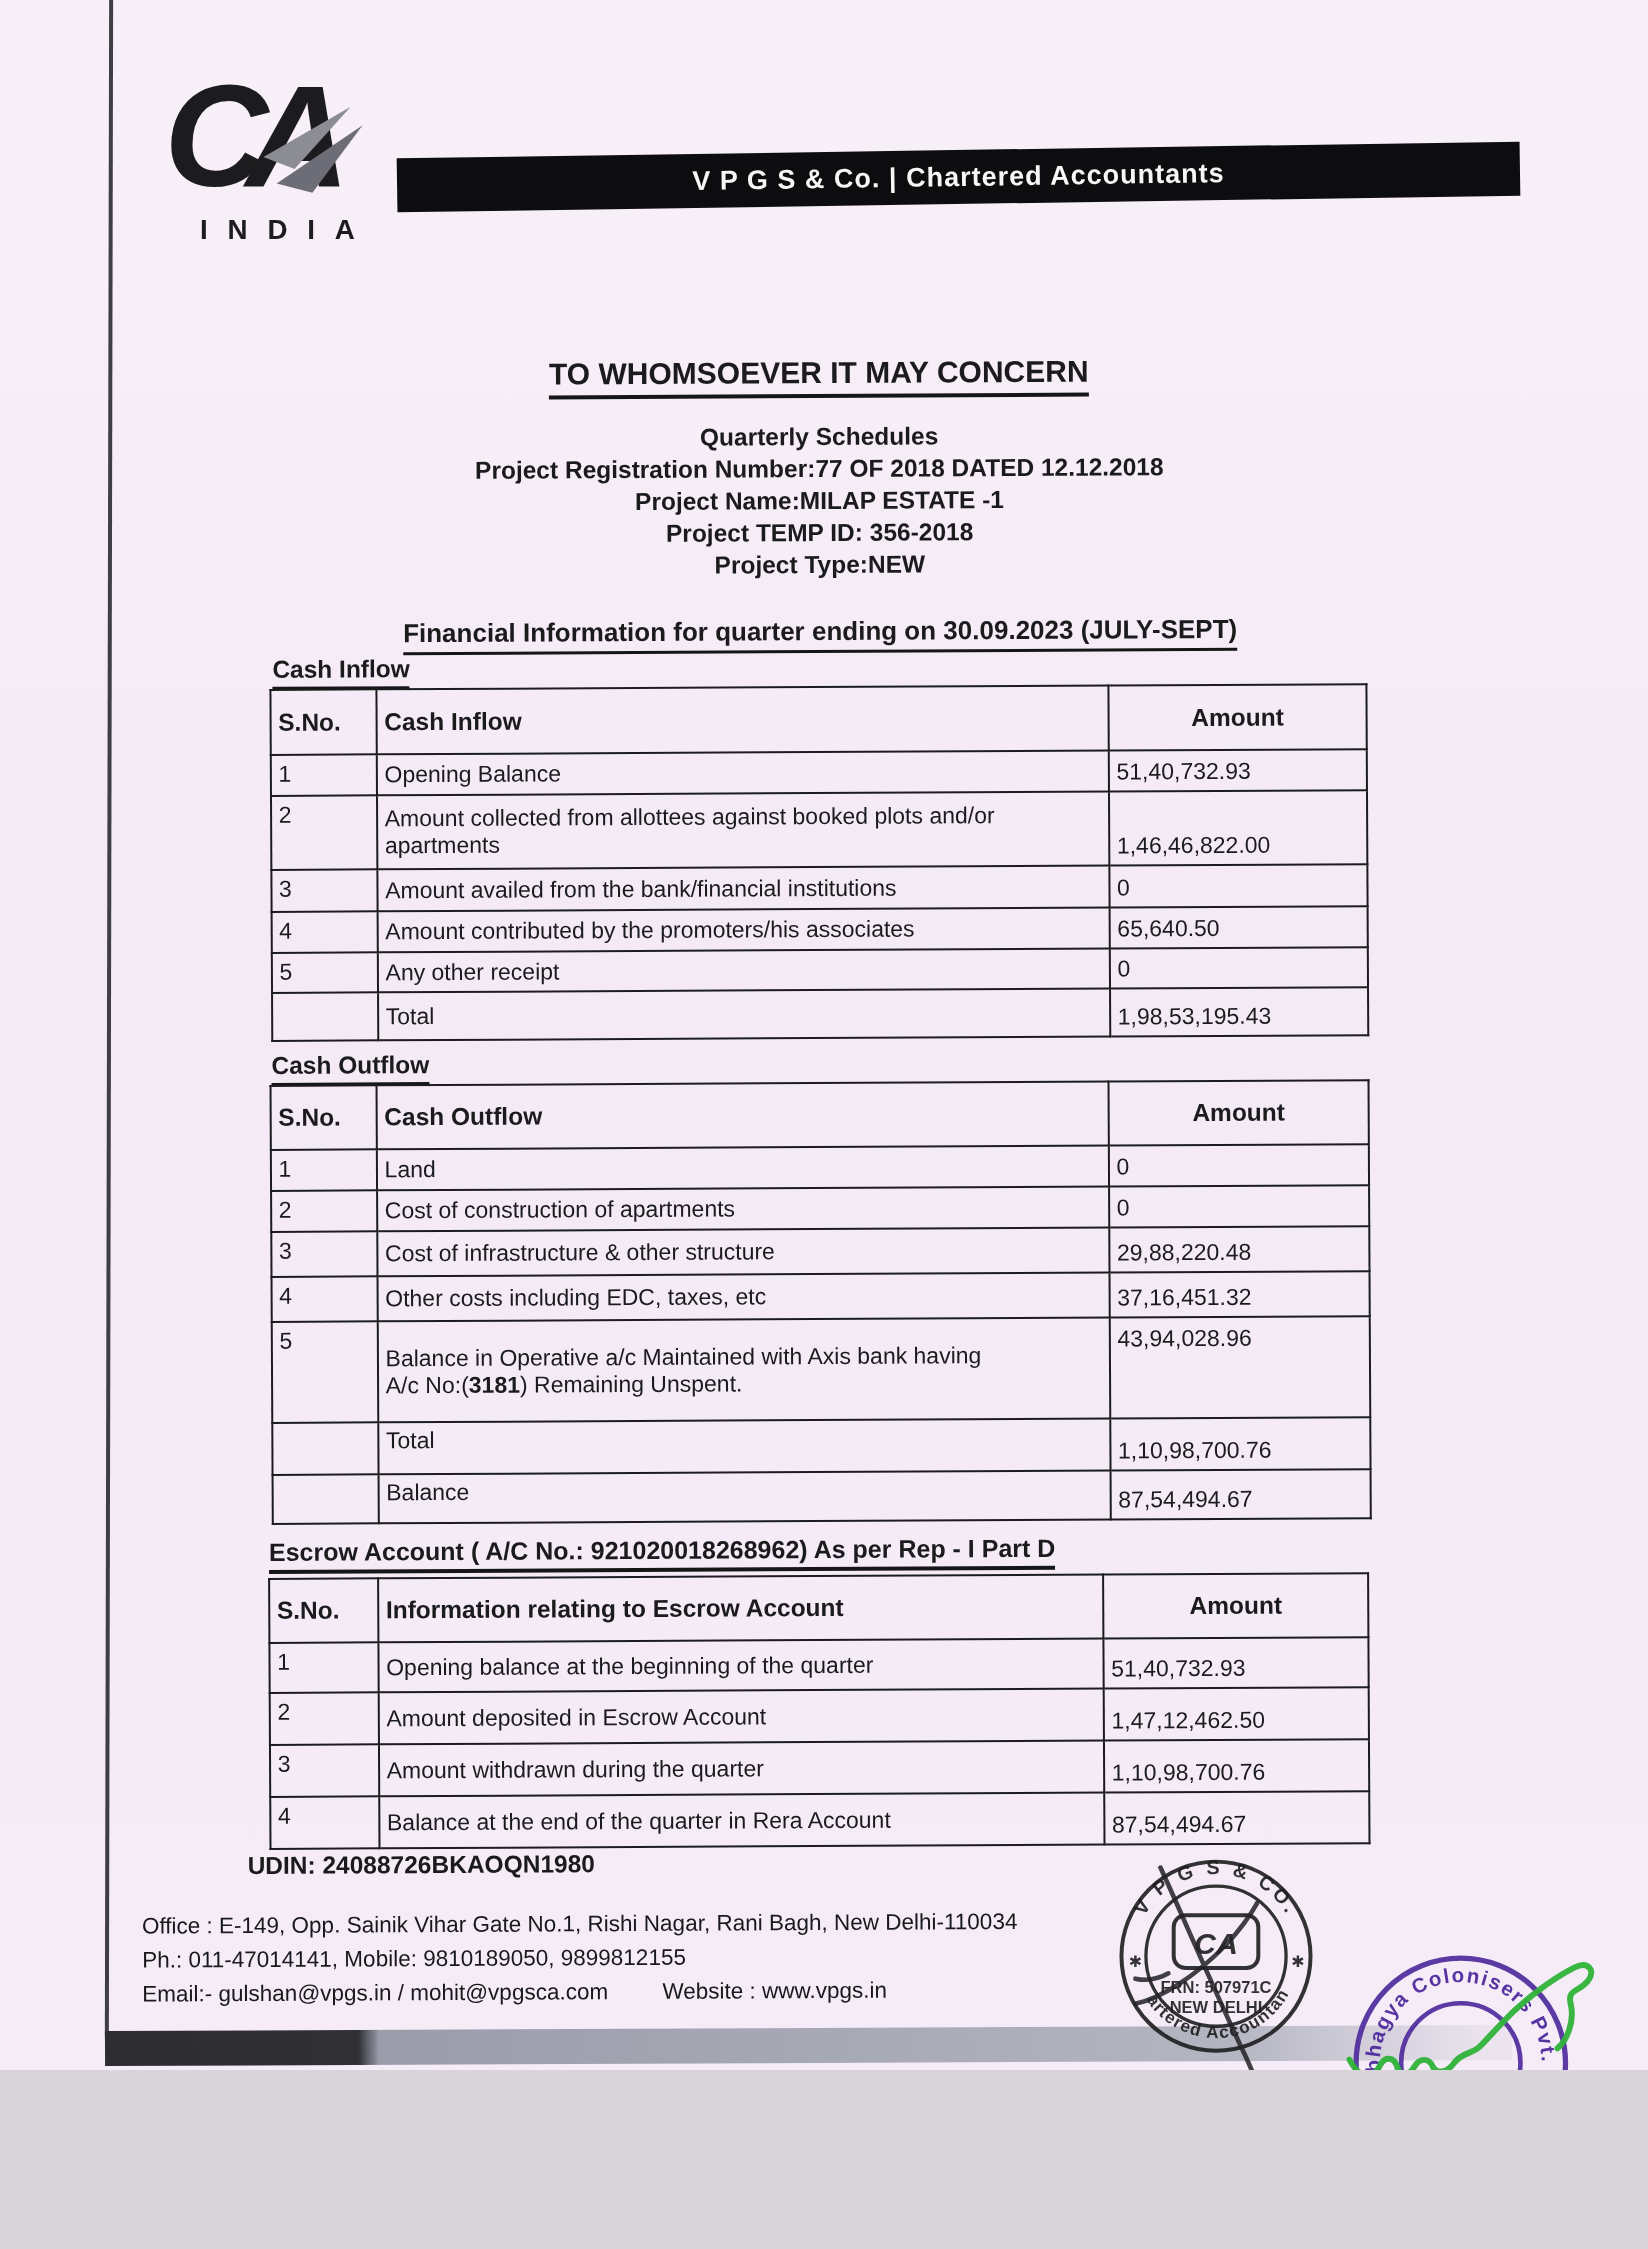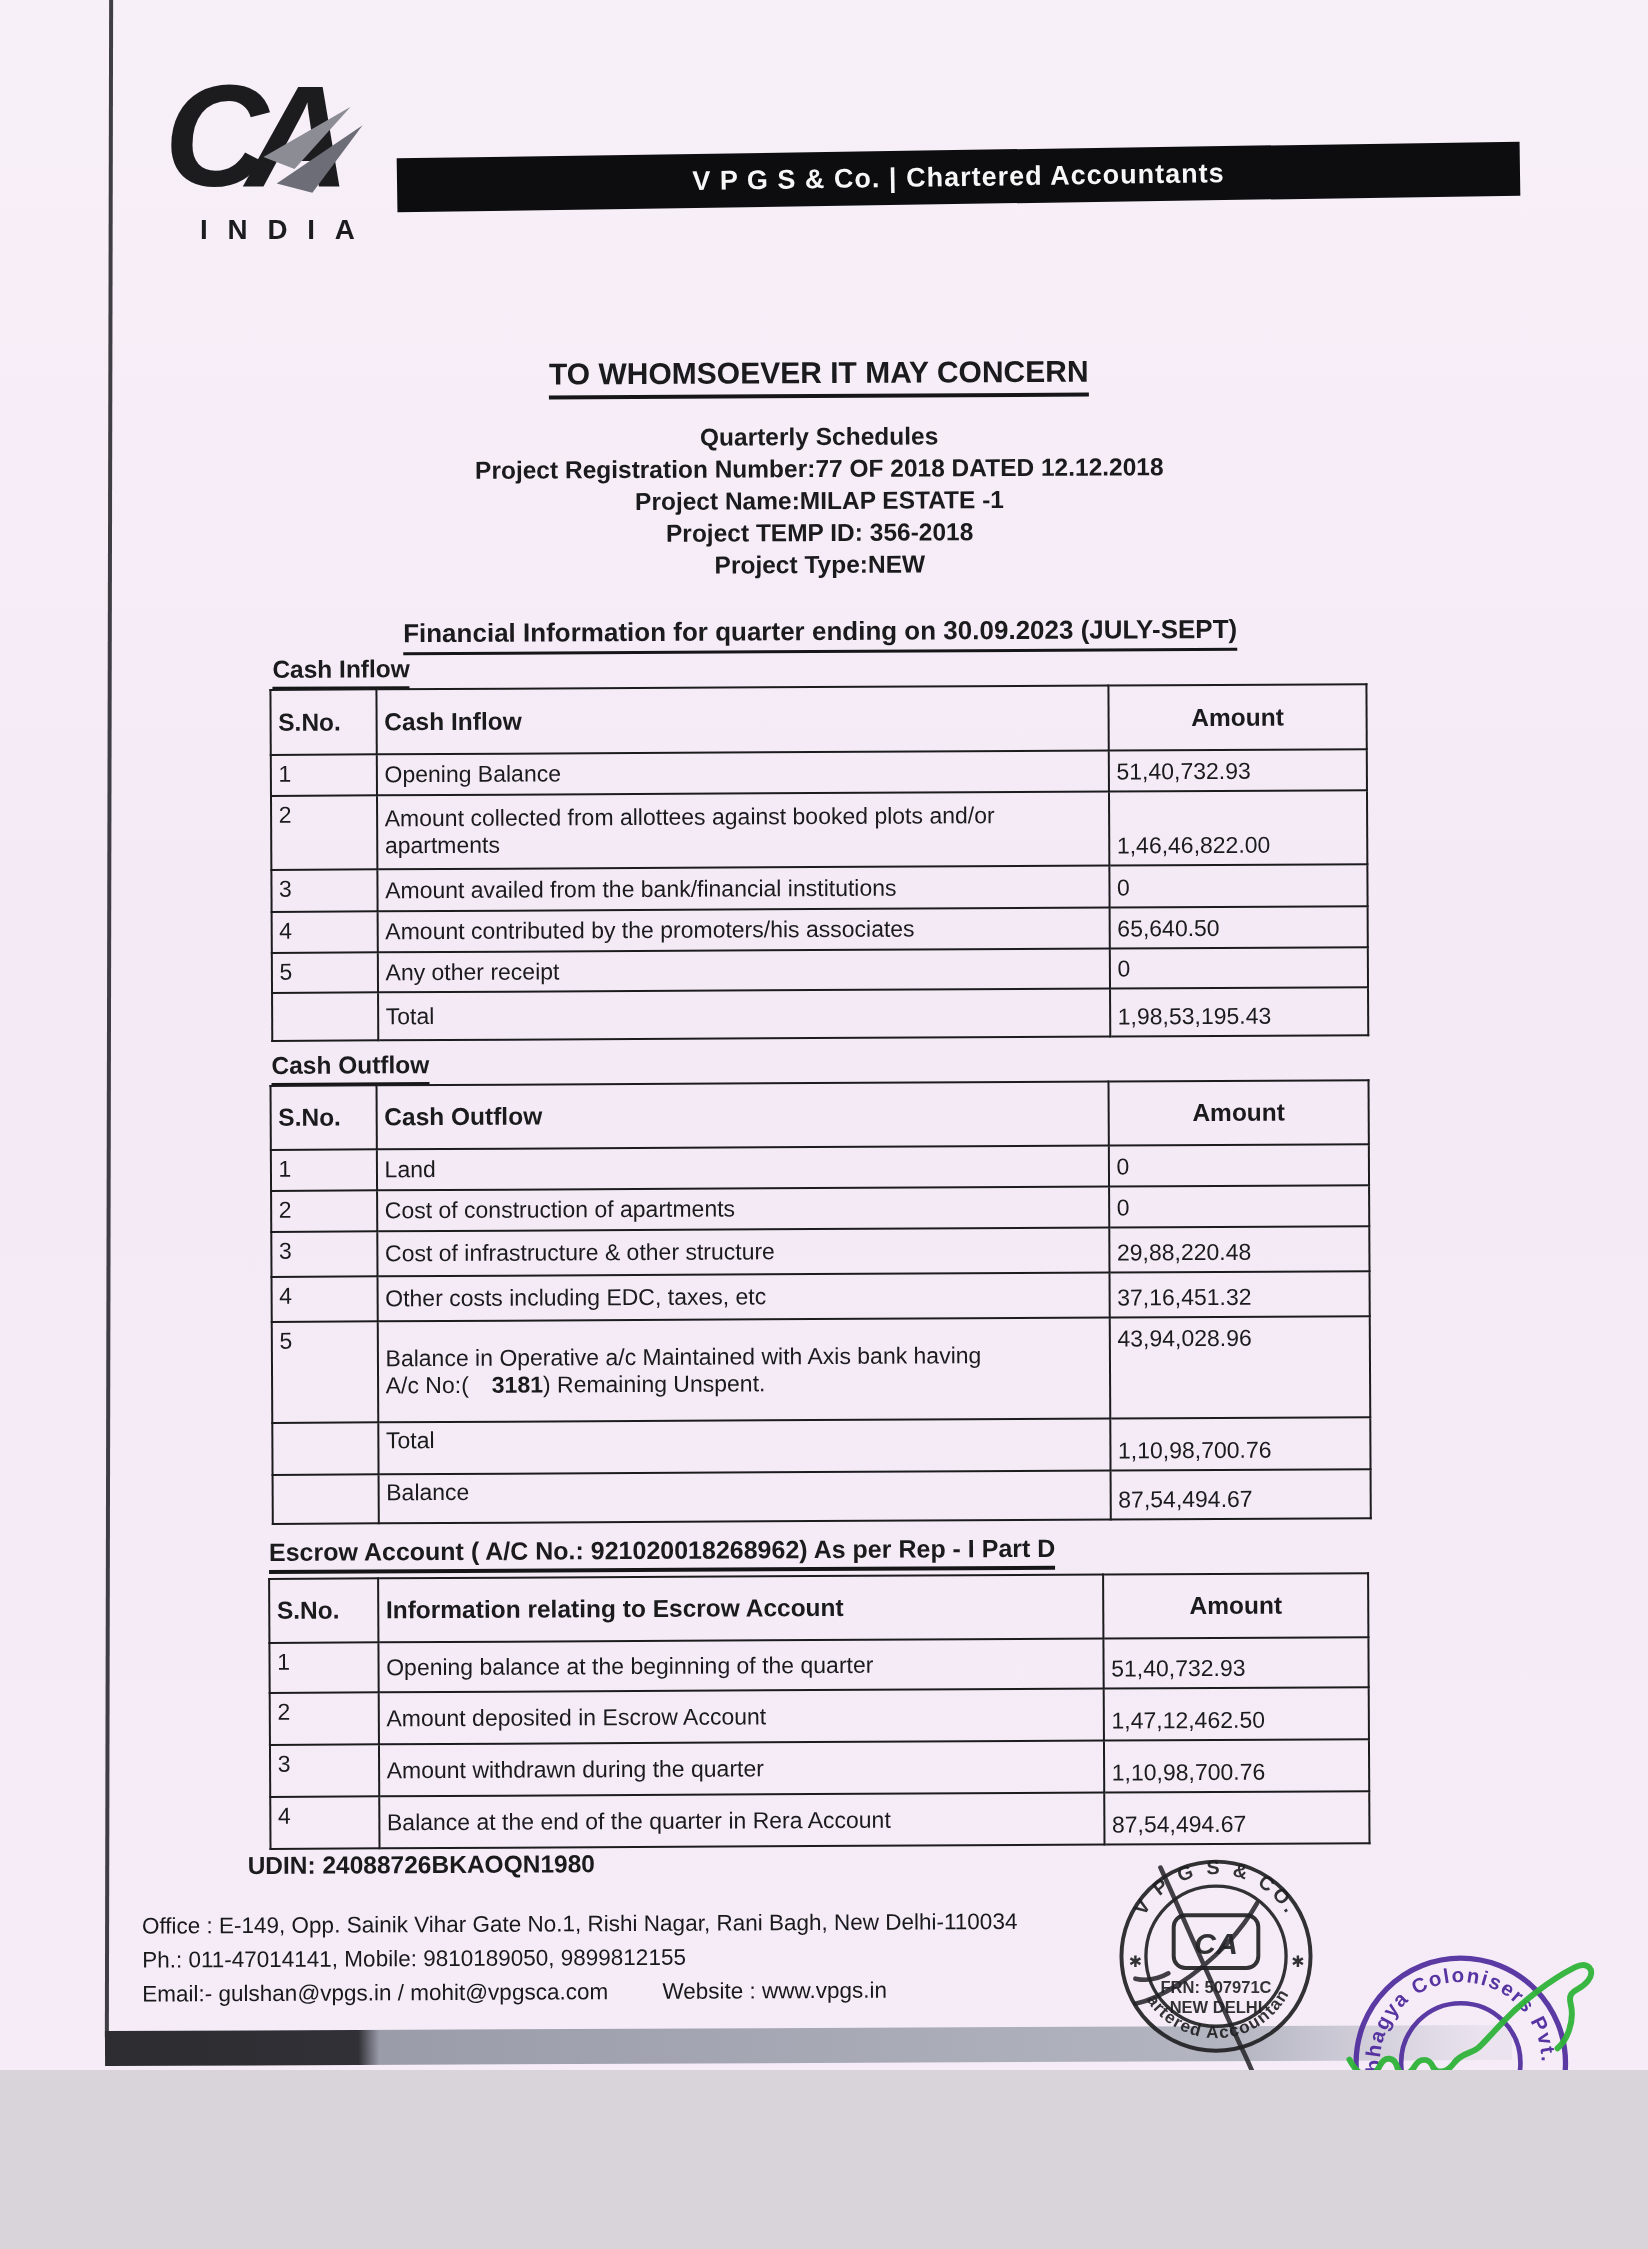--- a/index.html
+++ b/index.html
@@ -28,21 +28,21 @@
   #section-heading span{display:inline-block;border-bottom:3.3px solid #161618;padding-bottom:3.3px;}
   .tbl-label{font-size:24.5px;font-weight:700;border-bottom:3.3px solid #161618;padding-bottom:2.6px;display:inline-block;}
   table{border-collapse:collapse;table-layout:fixed;}
   td,th{border:2.6px solid #1c1c1e;overflow:hidden;}
   th{font-size:24.5px;font-weight:700;text-align:left;padding:5.3px 6.6px;}
   th.amt{text-align:center;}
   td{font-size:23px;font-weight:400;padding:2.6px 6.6px;vertical-align:middle;}
   td.sno{vertical-align:top;padding-top:5.3px;}
   td.amt{vertical-align:bottom;padding-bottom:5.3px;}
   td.lbl{font-weight:400;}
-  .b{font-weight:700;margin-left:23px;}
+  .b{font-weight:700;}
   #udin{left:242px;top:1849px;font-size:24.5px;font-weight:700;}
   #footer{left:136px;top:1906px;width:1126px;font-size:22.5px;line-height:34px;color:#19191b;}
   #footer .gap{display:inline-block;margin-left:48px;}
   .stamp{pointer-events:none;}
 </style>
 </head>
 <body>
 
 <div id="page">
 

